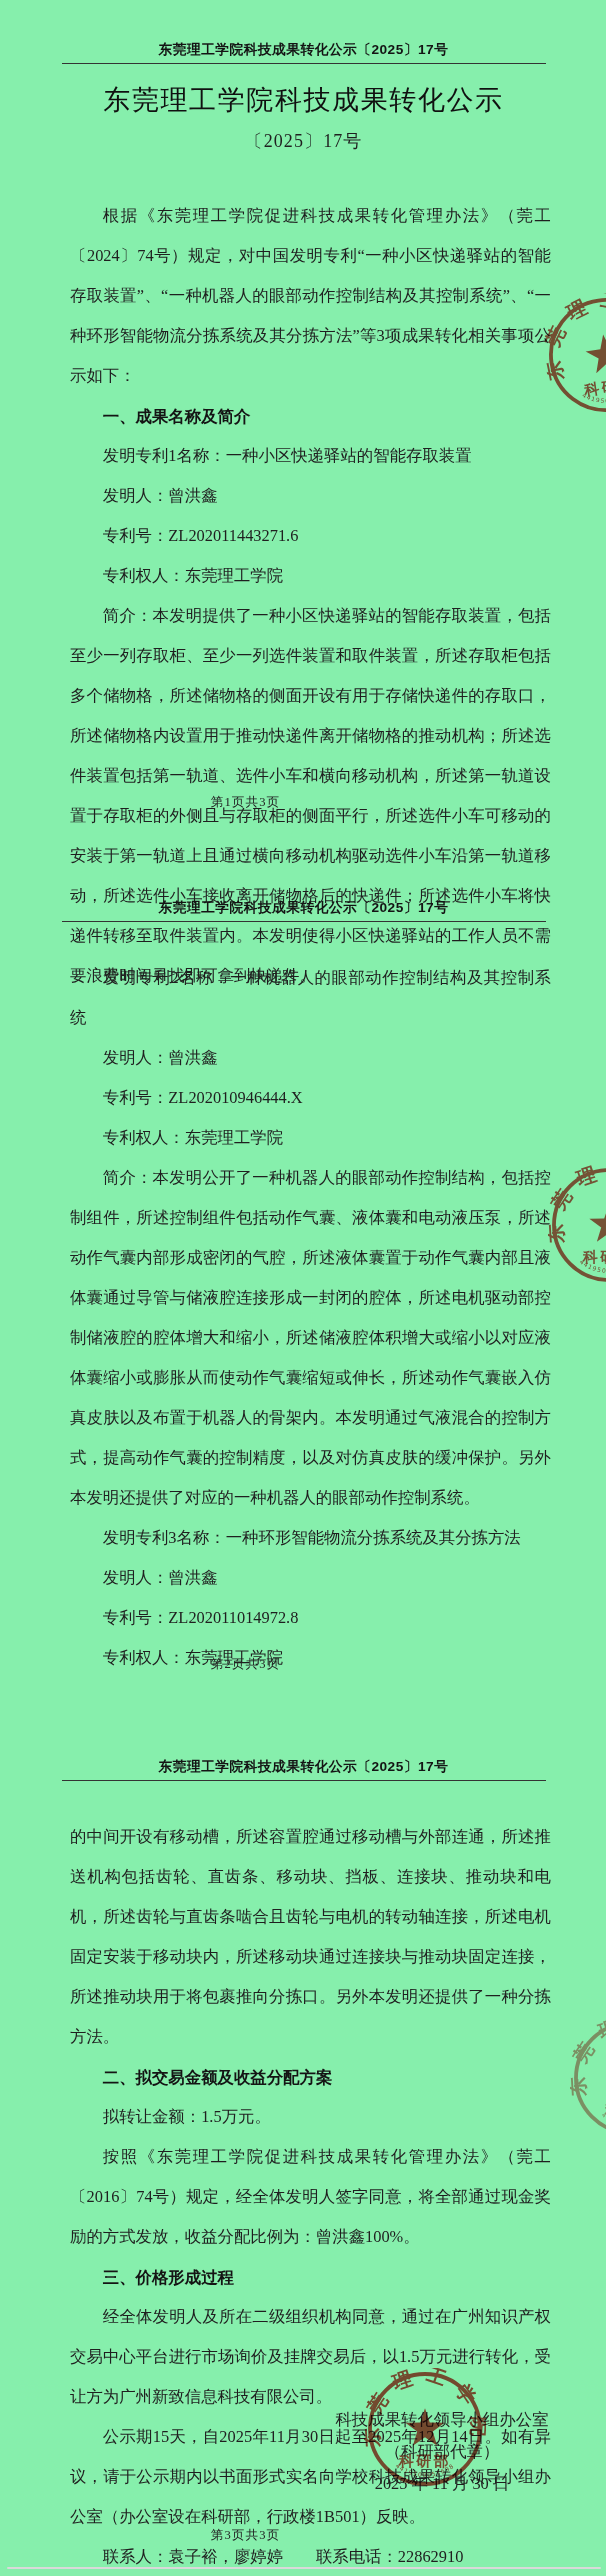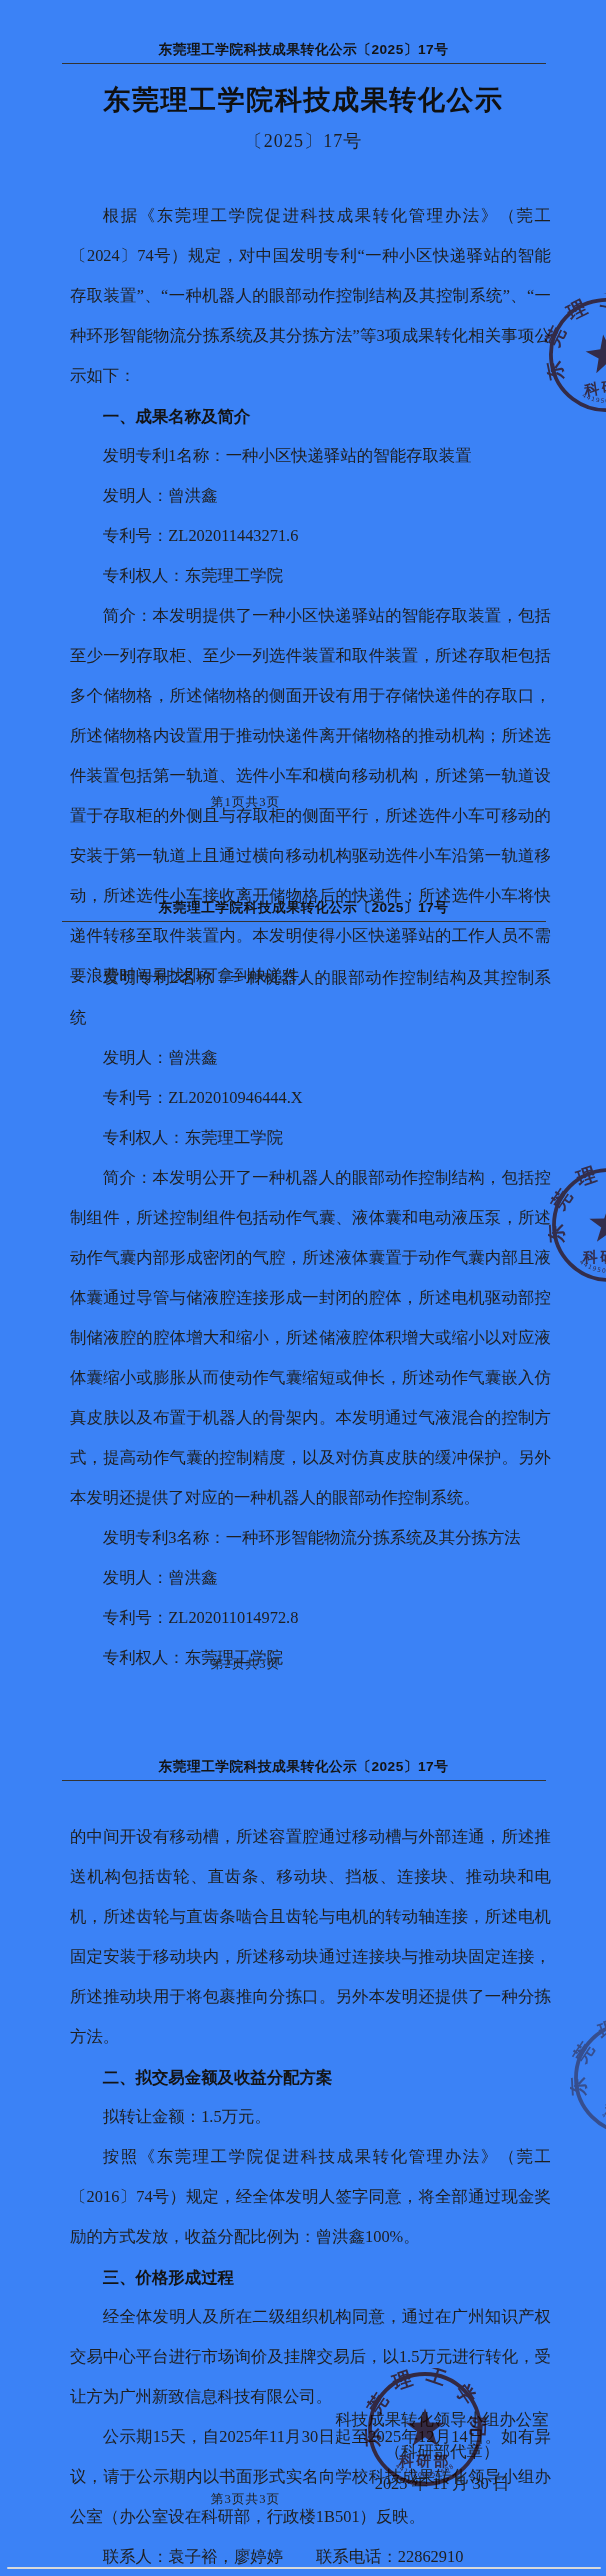--- a/index.html
+++ b/index.html
@@ -1,30 +1,30 @@
 <!DOCTYPE html>
 <html style="font-size:8.7px"><head>
 <meta charset="utf-8">
 <style>
   * { margin:0; padding:0; box-sizing:border-box; }
   html,body { background:#ffffff; }
   #screen {
     position:relative; width:607px; height:2576px; margin:0 auto;
-    background:#3b82f6; overflow:hidden;
+    background:#86efac; overflow:hidden;
     font-family:"Liberation Serif", serif; color:#1f1f1f;
   }
   .page { position:absolute; left:0; width:607px; }
   .page-header {
     margin:41px auto 0; width:484px; text-align:center;
     font-family:"Liberation Sans", sans-serif; font-weight:bold;
     font-size:13.7px; color:#141414; letter-spacing:0.5px;
   }
   .rule { margin:3.8px auto 0; width:484px; height:0; border-top:1.6px solid #333; }
   .doc-title {
-    margin-top:18.6px; text-align:center; font-weight:bold;
+    margin-top:18.6px; text-align:center; font-weight:normal;
     font-size:27px; letter-spacing:1.6px; color:#101010;
   }
   .doc-number { margin-top:11px; text-align:center; font-size:18px; letter-spacing:1.1px; }
   .body-col {
     margin-left:70px; width:481px;
     font-size:16.4px; line-height:40px; text-align:justify;
   }
   .mt-p1 { margin-top:43px; }
   .mt-p23 { margin-top:36px; }
   .para { text-indent:2em; }
@@ -33,21 +33,21 @@
     text-indent:2em; font-weight:bold;
     font-family:"Liberation Sans", sans-serif; color:#141414;
   }
   .field-line { text-indent:2em; }
   .page-footer {
     position:absolute; left:0; width:491px; text-align:center;
     font-size:12.6px; color:#222; letter-spacing:1.1px;
   }
   .footer-1 { top:794px; }
   .footer-2 { top:798px; }
-  .footer-3 { top:774px; }
+  .footer-3 { top:810px; }
   .signature-block {
     position:absolute; left:331px; top:687px; width:222px;
     text-align:center; font-size:16.4px; line-height:32px;
   }
   .seal-mount {
     position:absolute; width:122px; height:122px;
     mix-blend-mode:multiply; pointer-events:none;
   }
   .seal-1 { left:545px; top:294px; transform:rotate(-8deg); opacity:.92; }
   .seal-2 { left:548px; top:1164px; opacity:.9; }

